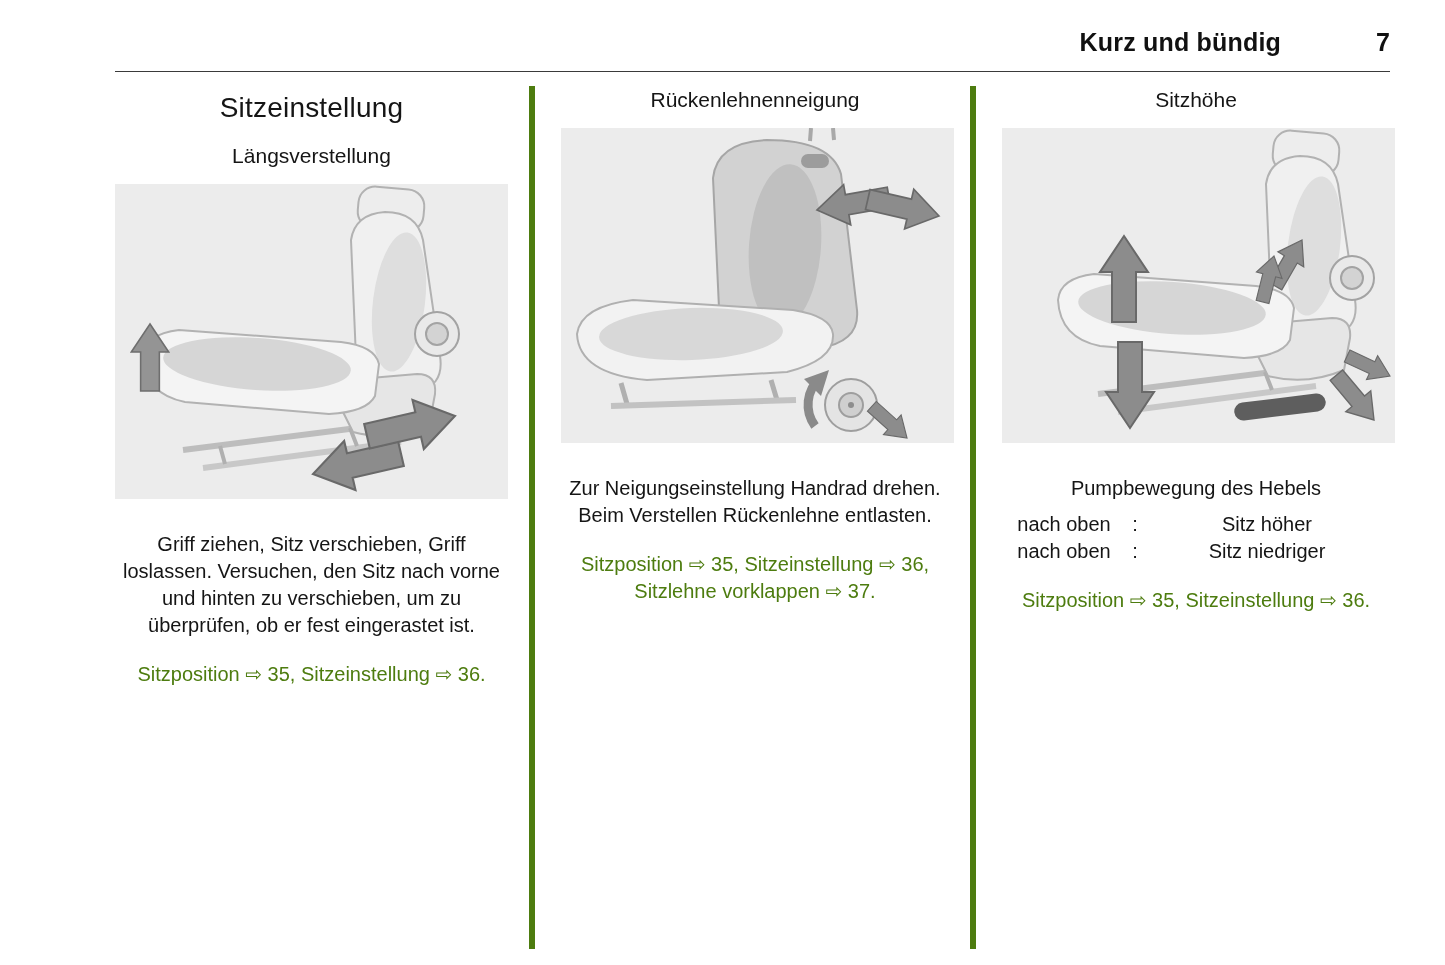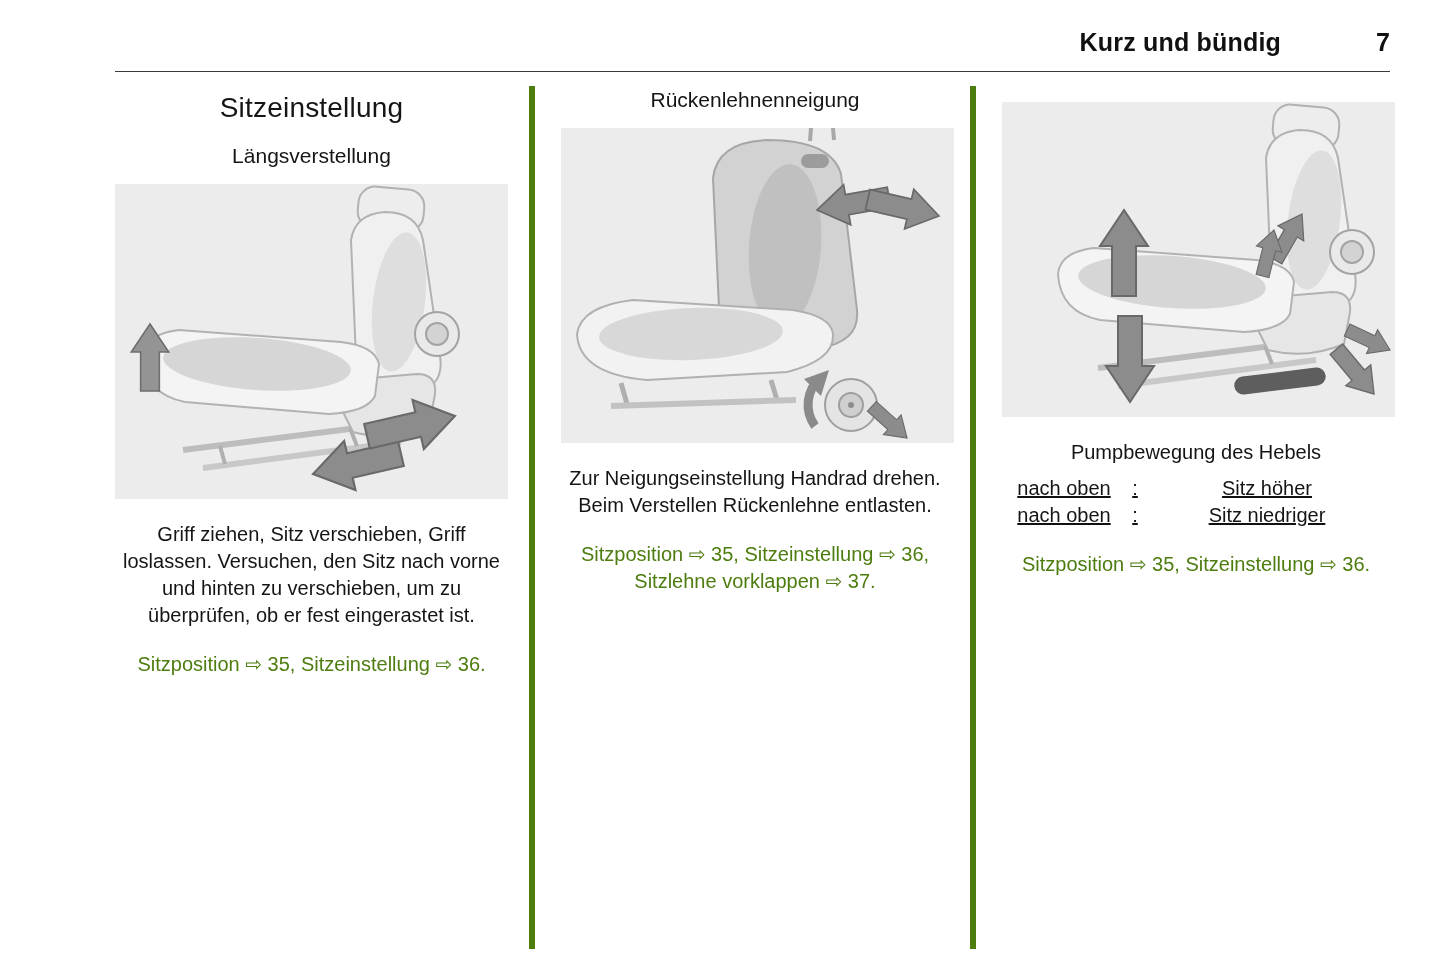--- a/index.html
+++ b/index.html
@@ -58,30 +58,30 @@
     width: 393px;
     height: 315px;
     background: #ececec;
     margin-top: 16px;
   }
   .illustration svg { display: block; width: 100%; height: 100%; }
 
   .body-text {
     font-size: 20px;
     line-height: 27px;
-    margin-top: 22px;
+    margin-top: 32px;
     color: #151515;
   }
   .reference {
     font-size: 20px;
     line-height: 27px;
     margin-top: 22px;
     color: #4d7c0f;
   }
-  .def-list { margin-top: 9px; text-decoration: underline; }
+  .def-list { margin-top: 9px; }
   .def-row {
     display: grid;
     grid-template-columns: 124px 18px 1fr;
     font-size: 20px;
     line-height: 27px;
     color: #151515;
   }
 </style>
 </head>
 <body>
@@ -167,20 +167,21 @@
             <use href="#barrow" transform="translate(346,310) rotate(132) scale(0.55)" fill="#8c8c8c" stroke="#696969" stroke-width="2"></use>
           </g>
         </svg>
       </div>
 
       <p class="body-text">Zur Neigungseinstellung Handrad drehen. Beim Verstellen Rückenlehne entlasten.</p>
       <p class="reference">Sitzposition ⇨ 35, Sitzeinstellung ⇨ 36, Sitzlehne vorklappen ⇨ 37.</p>
     </div>
 
     <div class="col">
+      <h2 class="section-title">Sitzhöhe</h2>
 
       <div class="illustration">
         <svg viewBox="0 0 393 315" preserveAspectRatio="xMidYMid meet">
           <rect width="393" height="315" fill="#ececec"></rect>
           <g transform="translate(28,0)" stroke-linejoin="round">
             <path d="M 68 266 L 258 242" stroke="#bdbdbd" stroke-width="6" fill="none"></path>
             <path d="M 88 284 L 286 258" stroke="#c8c8c8" stroke-width="6" fill="none"></path>
             <path d="M 105 262 L 110 280 M 235 244 L 242 262" stroke="#b0b0b0" stroke-width="4" fill="none"></path>
             <rect x="243" y="4" width="66" height="42" rx="17" fill="#ededed" stroke="#b2b2b2" stroke-width="2" transform="rotate(5 276 25)"></rect>
             <path d="M 262 44 L 260 60 M 292 46 L 294 62" stroke="#9d9d9d" stroke-width="4"></path>

